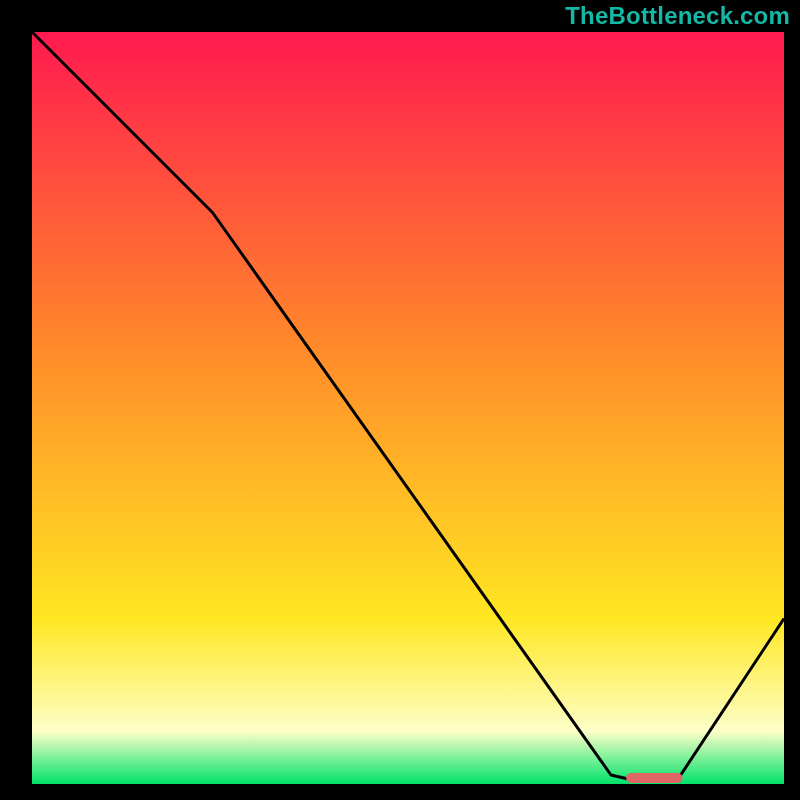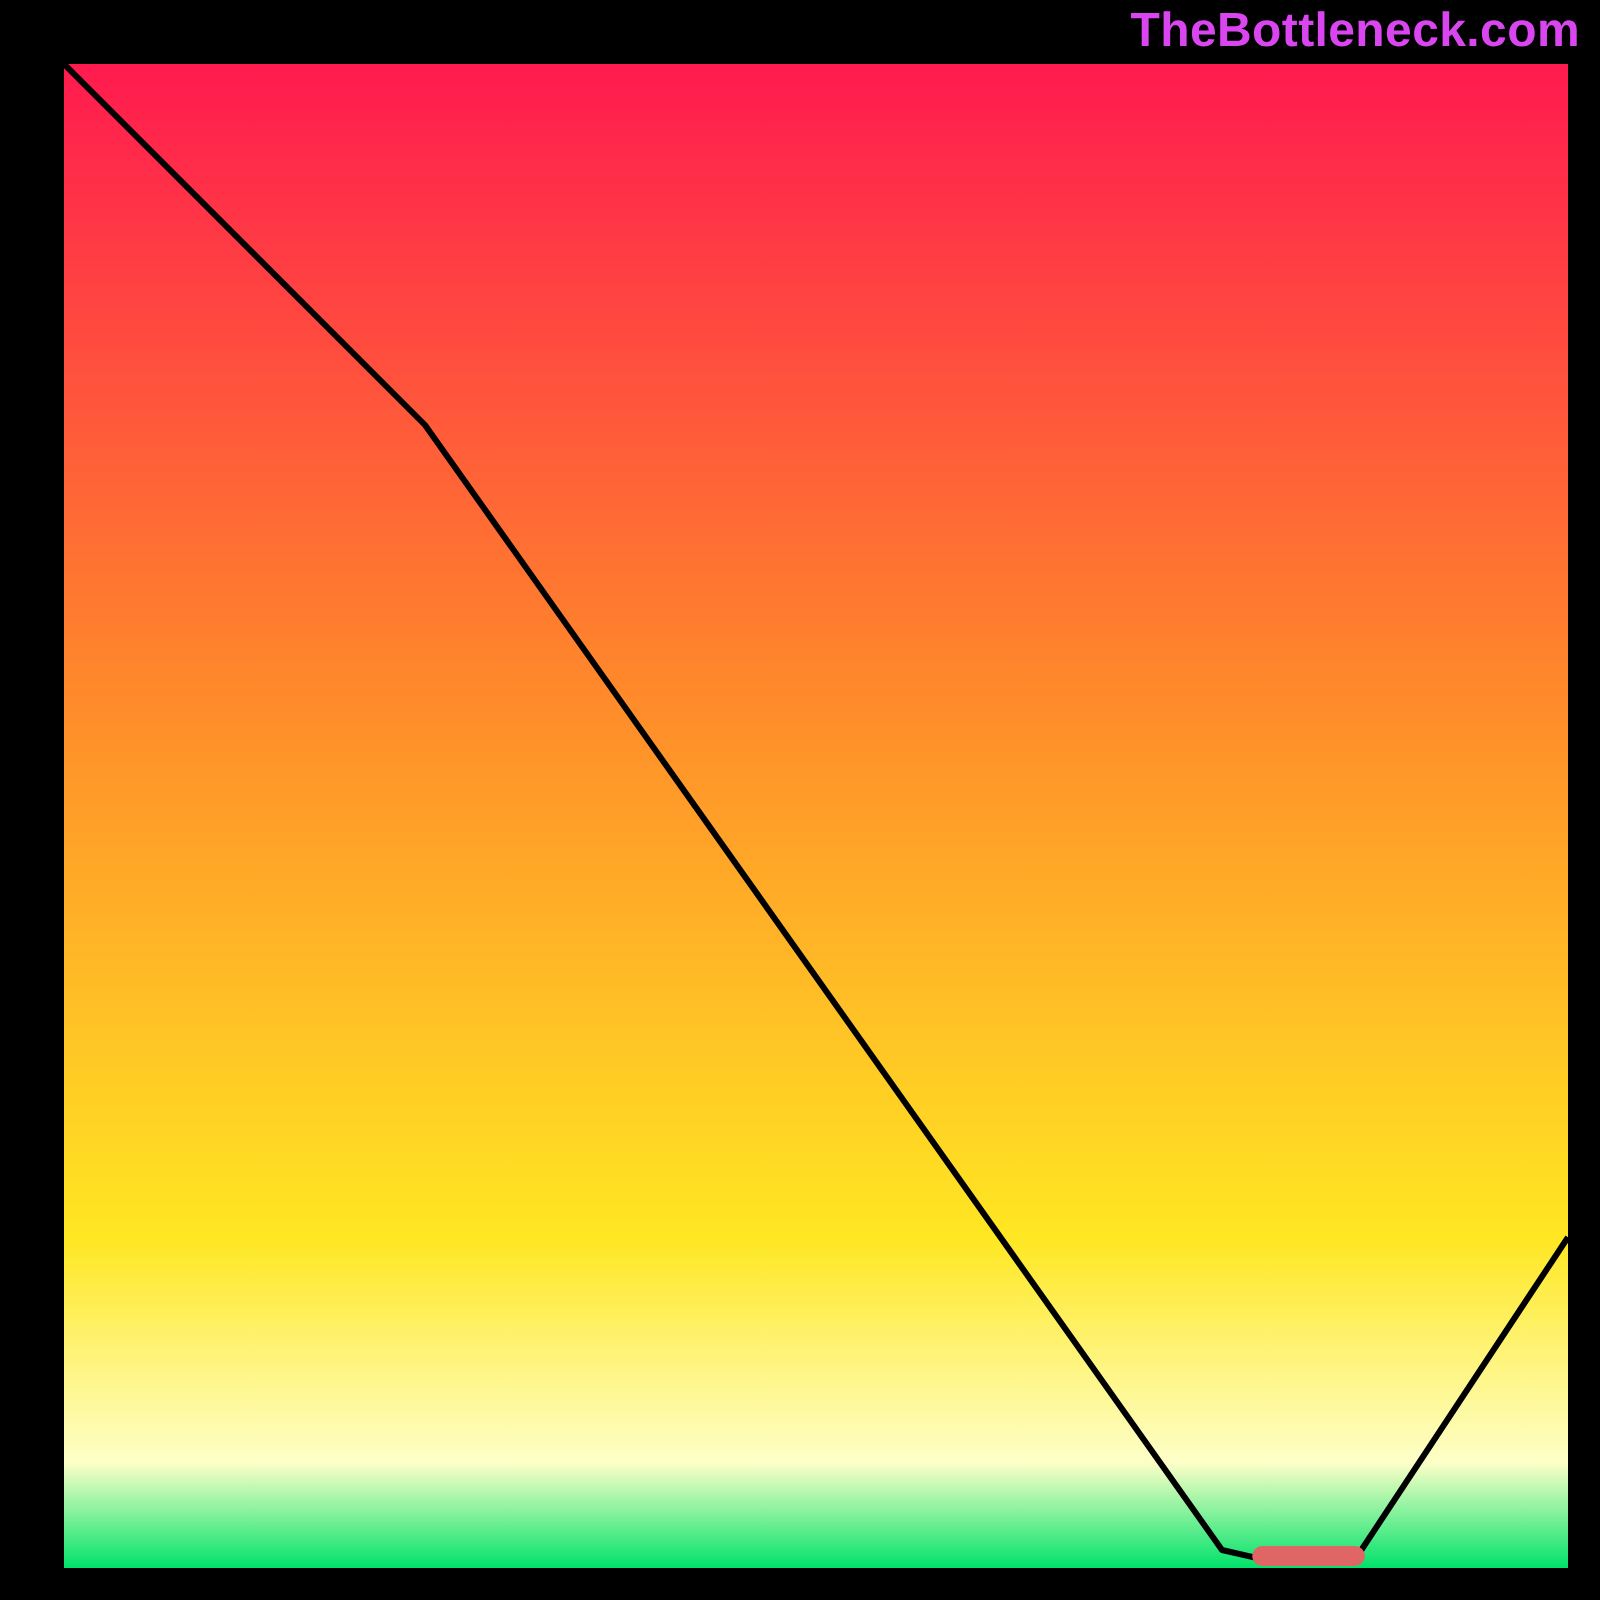--- a/index.html
+++ b/index.html
@@ -14,21 +14,21 @@
   .frame {
     position: relative;
     width: 800px;
     height: 800px;
     background: #000;
   }
   .watermark {
     position: absolute;
     top: 2px;
     right: 10px;
-    color: #d946ef;
+    color: #14b8a6;
     font-size: 24px;
     font-weight: bold;
     letter-spacing: 0.2px;
     user-select: none;
   }
   .plot {
     position: absolute;
     left: 32px;
     top: 32px;
     width: 752px;

